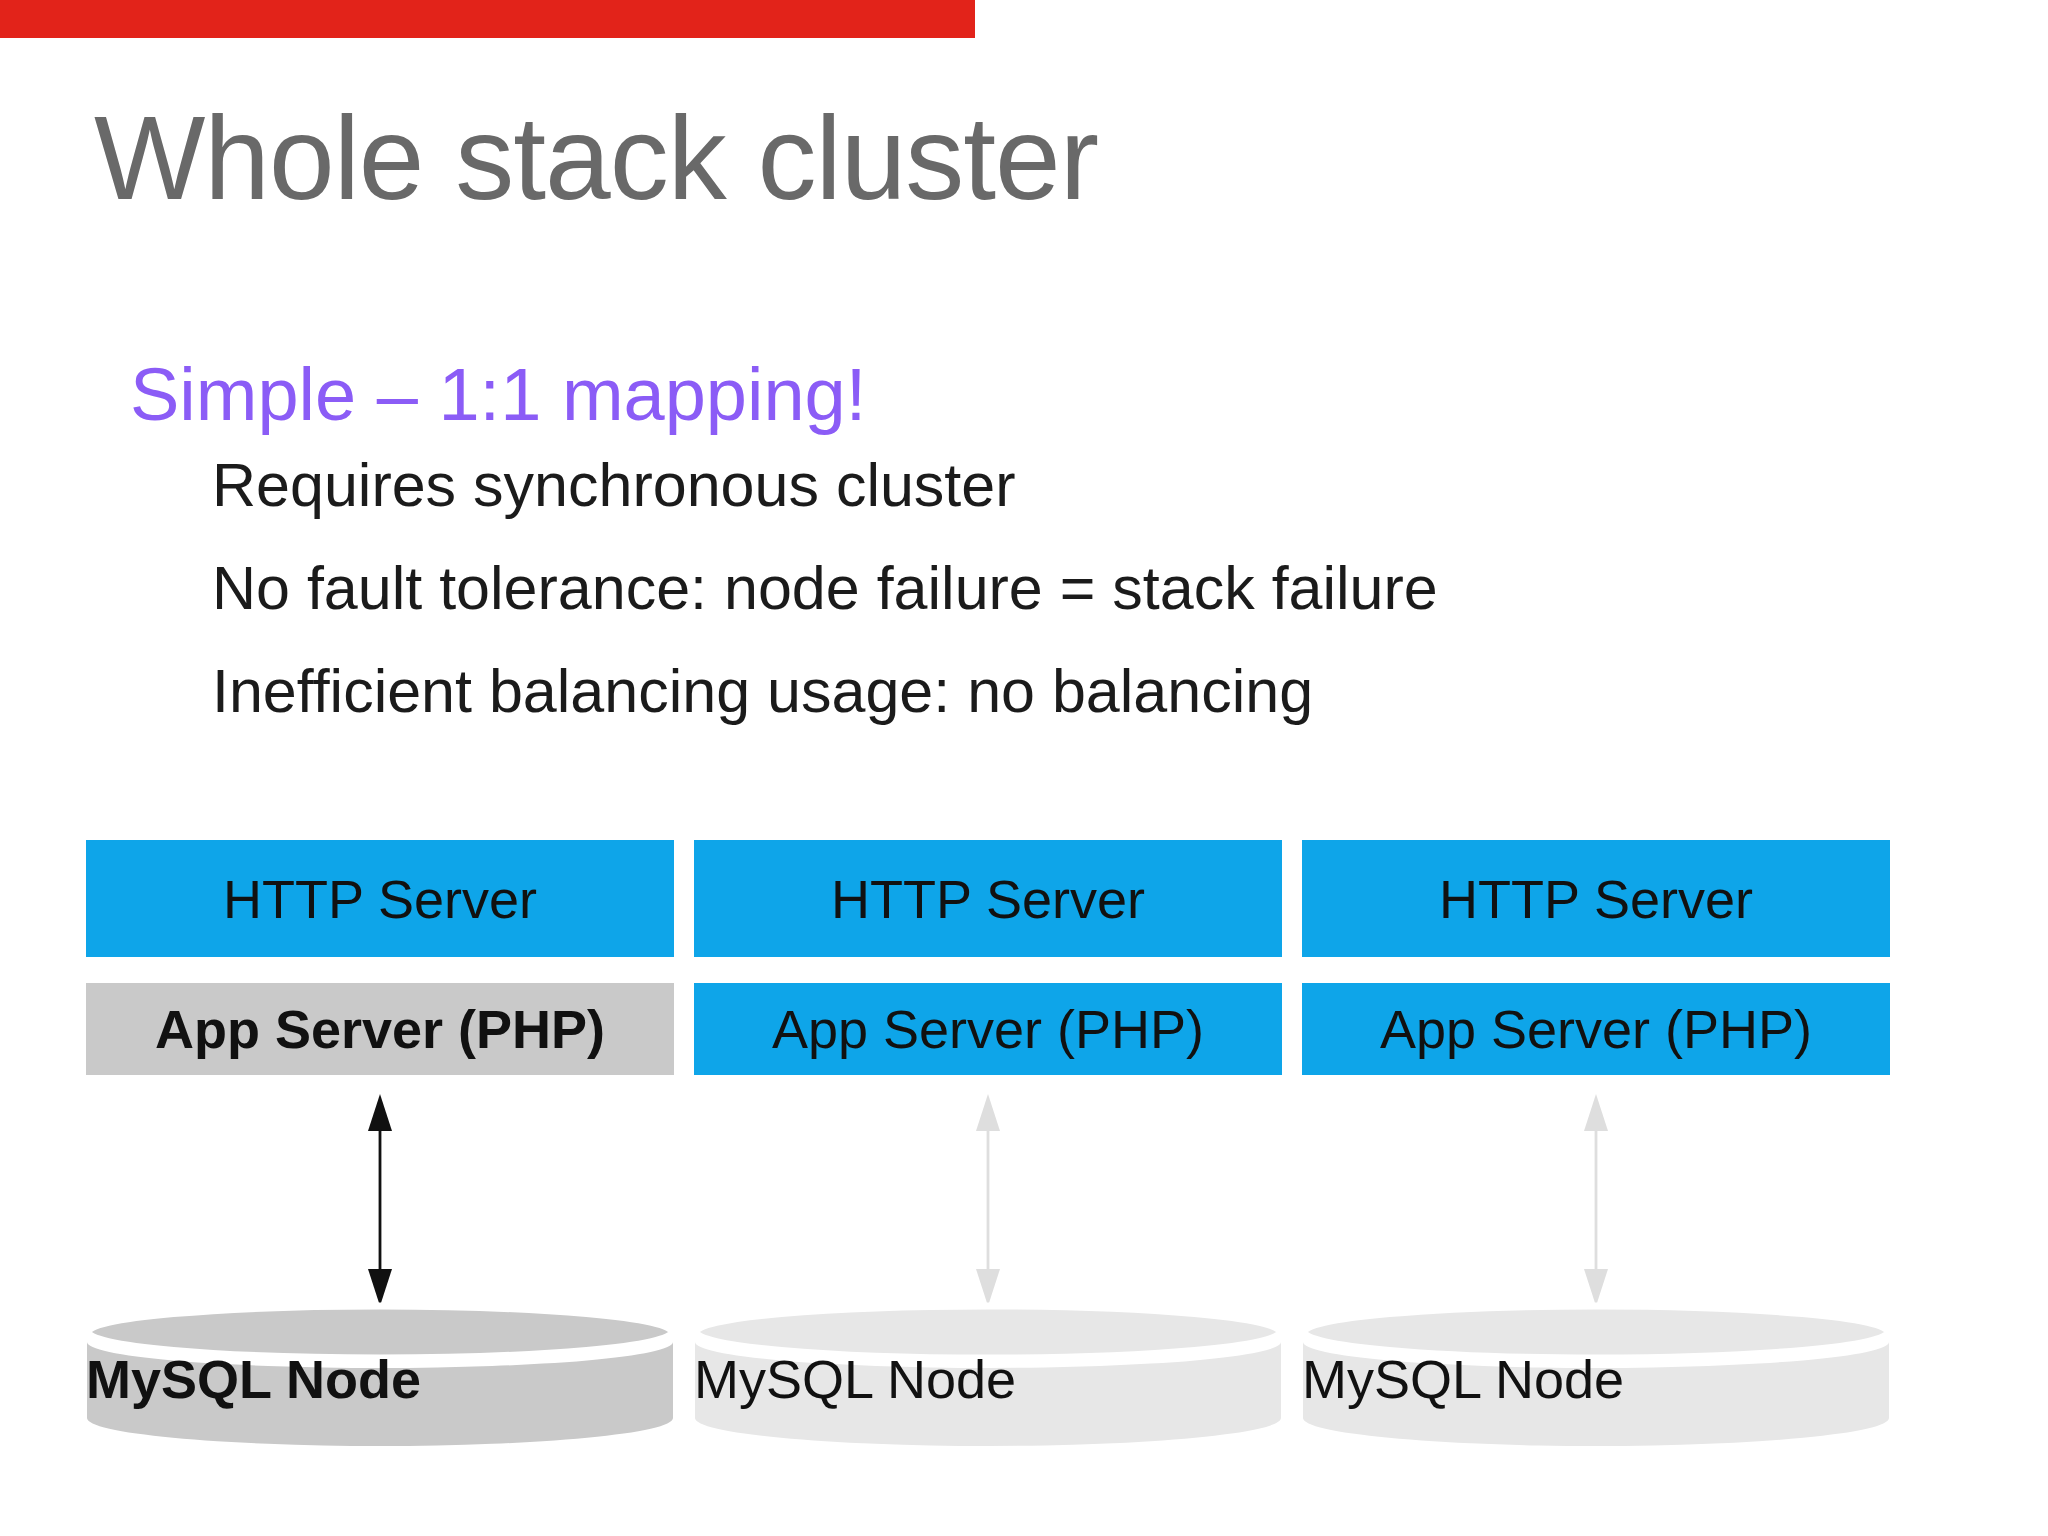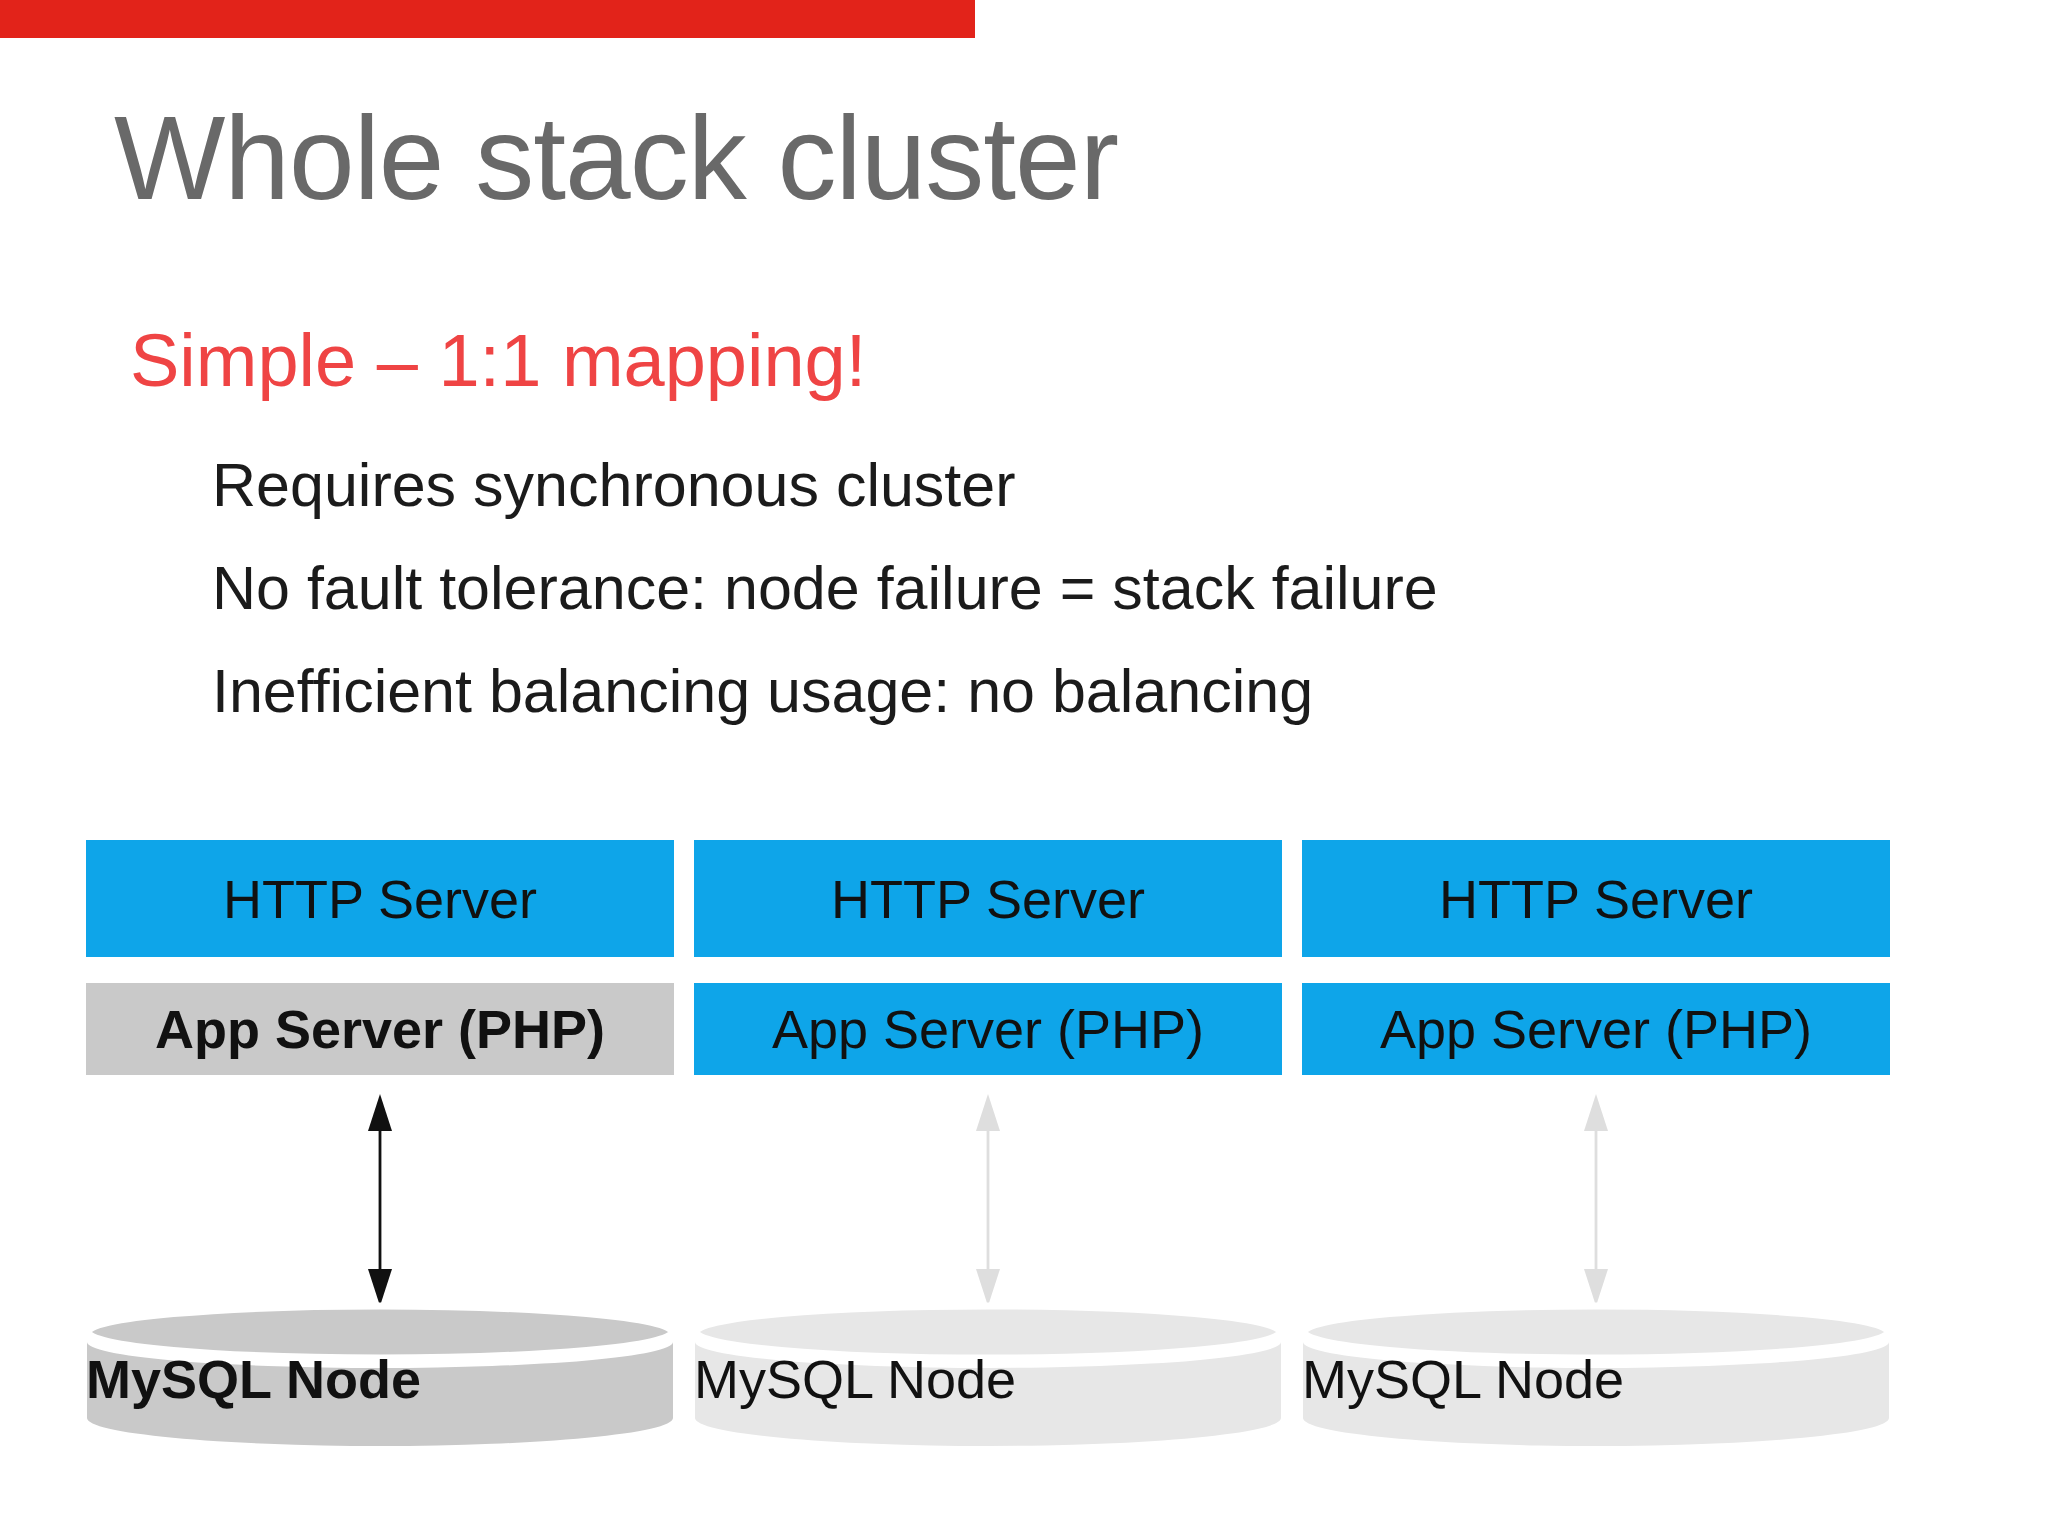--- a/index.html
+++ b/index.html
@@ -11,30 +11,30 @@
     font-family:"Liberation Sans", sans-serif;
     margin:0 auto;
   }
   
   .accent-bar{
     position:absolute;left:0;top:0;
     width:975px;height:38px;
     background:#e2231a;
   }
   .slide-title{
-    position:absolute;left:114px;top:94px;
+    position:absolute;left:94px;top:94px;
     font-size:118px;line-height:1.1;
     color:#696969;
     white-space:nowrap;
     letter-spacing:-1px;
   }
   .headline{
-    position:absolute;left:130px;top:320px;
+    position:absolute;left:130px;top:354px;
     font-size:74px;line-height:1.1;
-    color:#ef4444;white-space:nowrap;
+    color:#8b5cf6;white-space:nowrap;
   }
   .sub-bullet{
     position:absolute;left:212px;
     font-size:61px;line-height:1.1;
     color:#1b1b1b;white-space:nowrap;
   }
   .sub-1{top:452px;}
   .sub-2{top:555px;}
   .sub-3{top:658px;}
 

